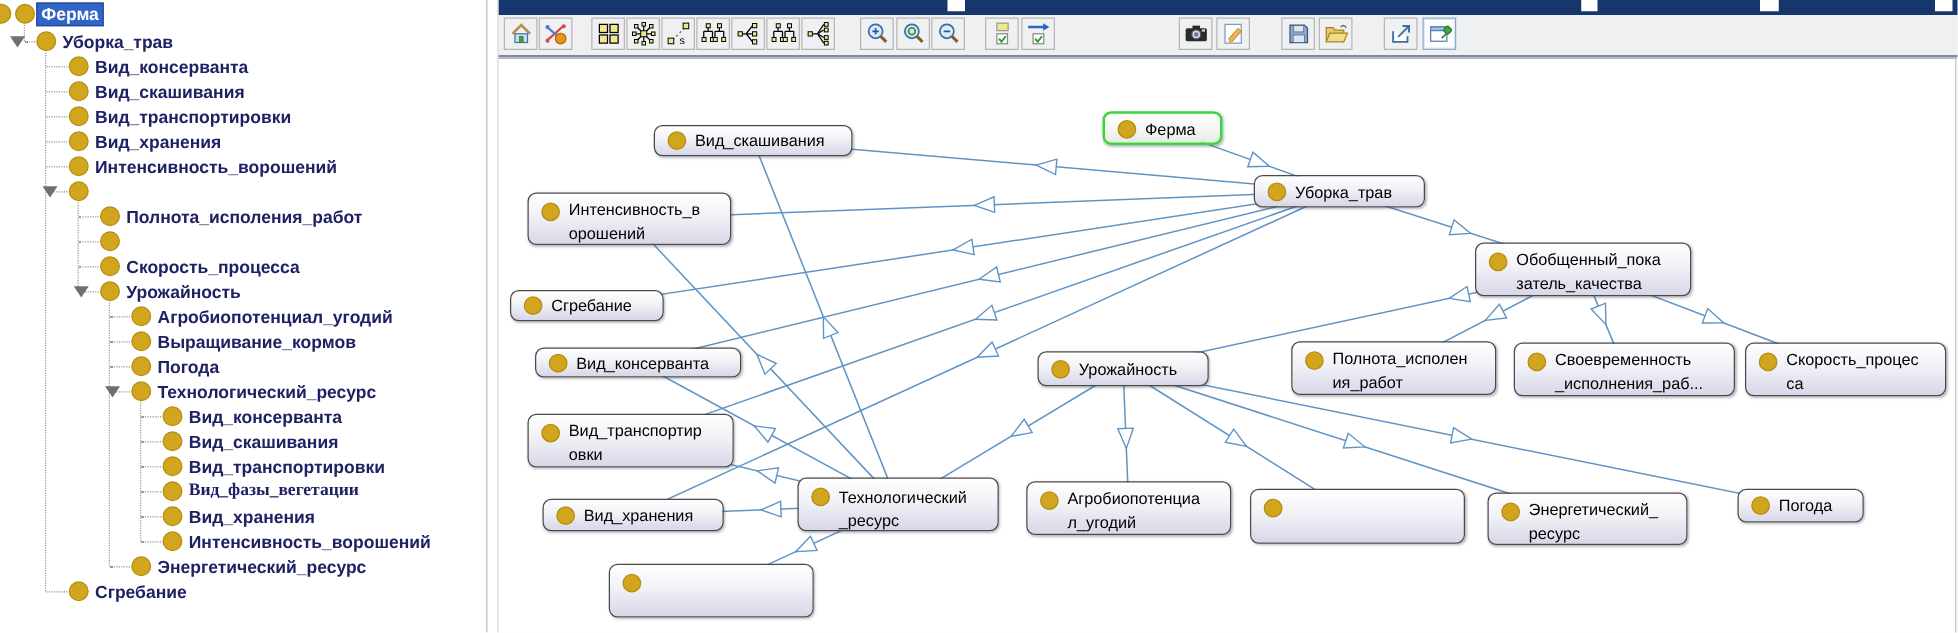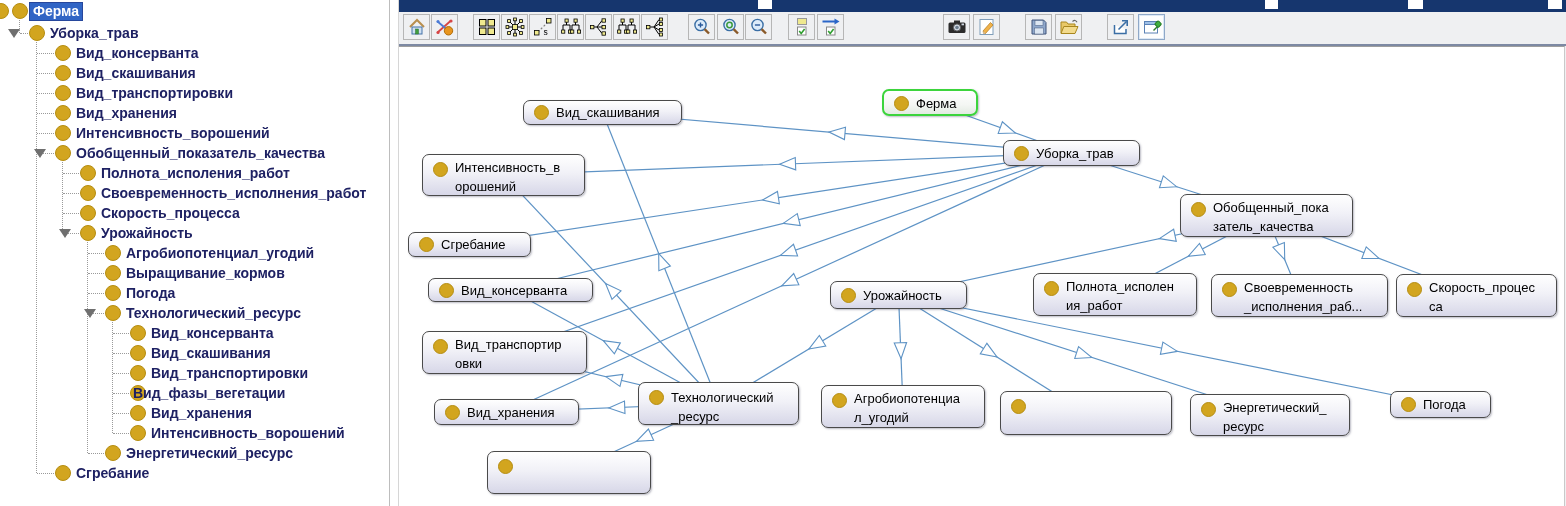--- a/index.html
+++ b/index.html
@@ -101,29 +101,27 @@
       <div class="tbullet" style="left: 55px;"></div>
       <div class="tlabel" style="left: 76px;">Вид_хранения</div>
     </div>
     <div class="trow" style="top: 123px;">
       <div class="tbullet" style="left: 55px;"></div>
       <div class="tlabel" style="left: 76px;">Интенсивность_ворошений</div>
     </div>
     <div class="trow" style="top: 143px;">
       <div class="ttri" style="left: 34px;"></div>
       <div class="tbullet" style="left: 55px;"></div>
-      <div class="tlabel" style="left: 76px;">Обобщенный_показатель_качества</div>
     </div>
     <div class="trow" style="top: 163px;">
       <div class="tbullet" style="left: 80px;"></div>
       <div class="tlabel" style="left: 101px;">Полнота_исполения_работ</div>
     </div>
     <div class="trow" style="top: 183px;">
       <div class="tbullet" style="left: 80px;"></div>
-      <div class="tlabel" style="left: 101px;">Своевременность_исполнения_работ</div>
     </div>
     <div class="trow" style="top: 203px;">
       <div class="tbullet" style="left: 80px;"></div>
       <div class="tlabel" style="left: 101px;">Скорость_процесса</div>
     </div>
     <div class="trow" style="top: 223px;">
       <div class="ttri" style="left: 59px;"></div>
       <div class="tbullet" style="left: 80px;"></div>
       <div class="tlabel" style="left: 101px;">Урожайность</div>
     </div>
@@ -151,21 +149,21 @@
     <div class="trow" style="top: 343px;">
       <div class="tbullet" style="left: 130px;"></div>
       <div class="tlabel" style="left: 151px;">Вид_скашивания</div>
     </div>
     <div class="trow" style="top: 363px;">
       <div class="tbullet" style="left: 130px;"></div>
       <div class="tlabel" style="left: 151px;">Вид_транспортировки</div>
     </div>
     <div class="trow" style="top: 383px;">
       <div class="tbullet" style="left: 130px;"></div>
-      <div class="tlabel" style="left: 133px;">Вид_фазы_вегетации</div>
+      <div class="tlabel" style="left: 151px; font-family: Liberation Serif, serif;">Вид_фазы_вегетации</div>
     </div>
     <div class="trow" style="top: 403px;">
       <div class="tbullet" style="left: 130px;"></div>
       <div class="tlabel" style="left: 151px;">Вид_хранения</div>
     </div>
     <div class="trow" style="top: 423px;">
       <div class="tbullet" style="left: 130px;"></div>
       <div class="tlabel" style="left: 151px;">Интенсивность_ворошений</div>
     </div>
     <div class="trow" style="top: 443px;">

